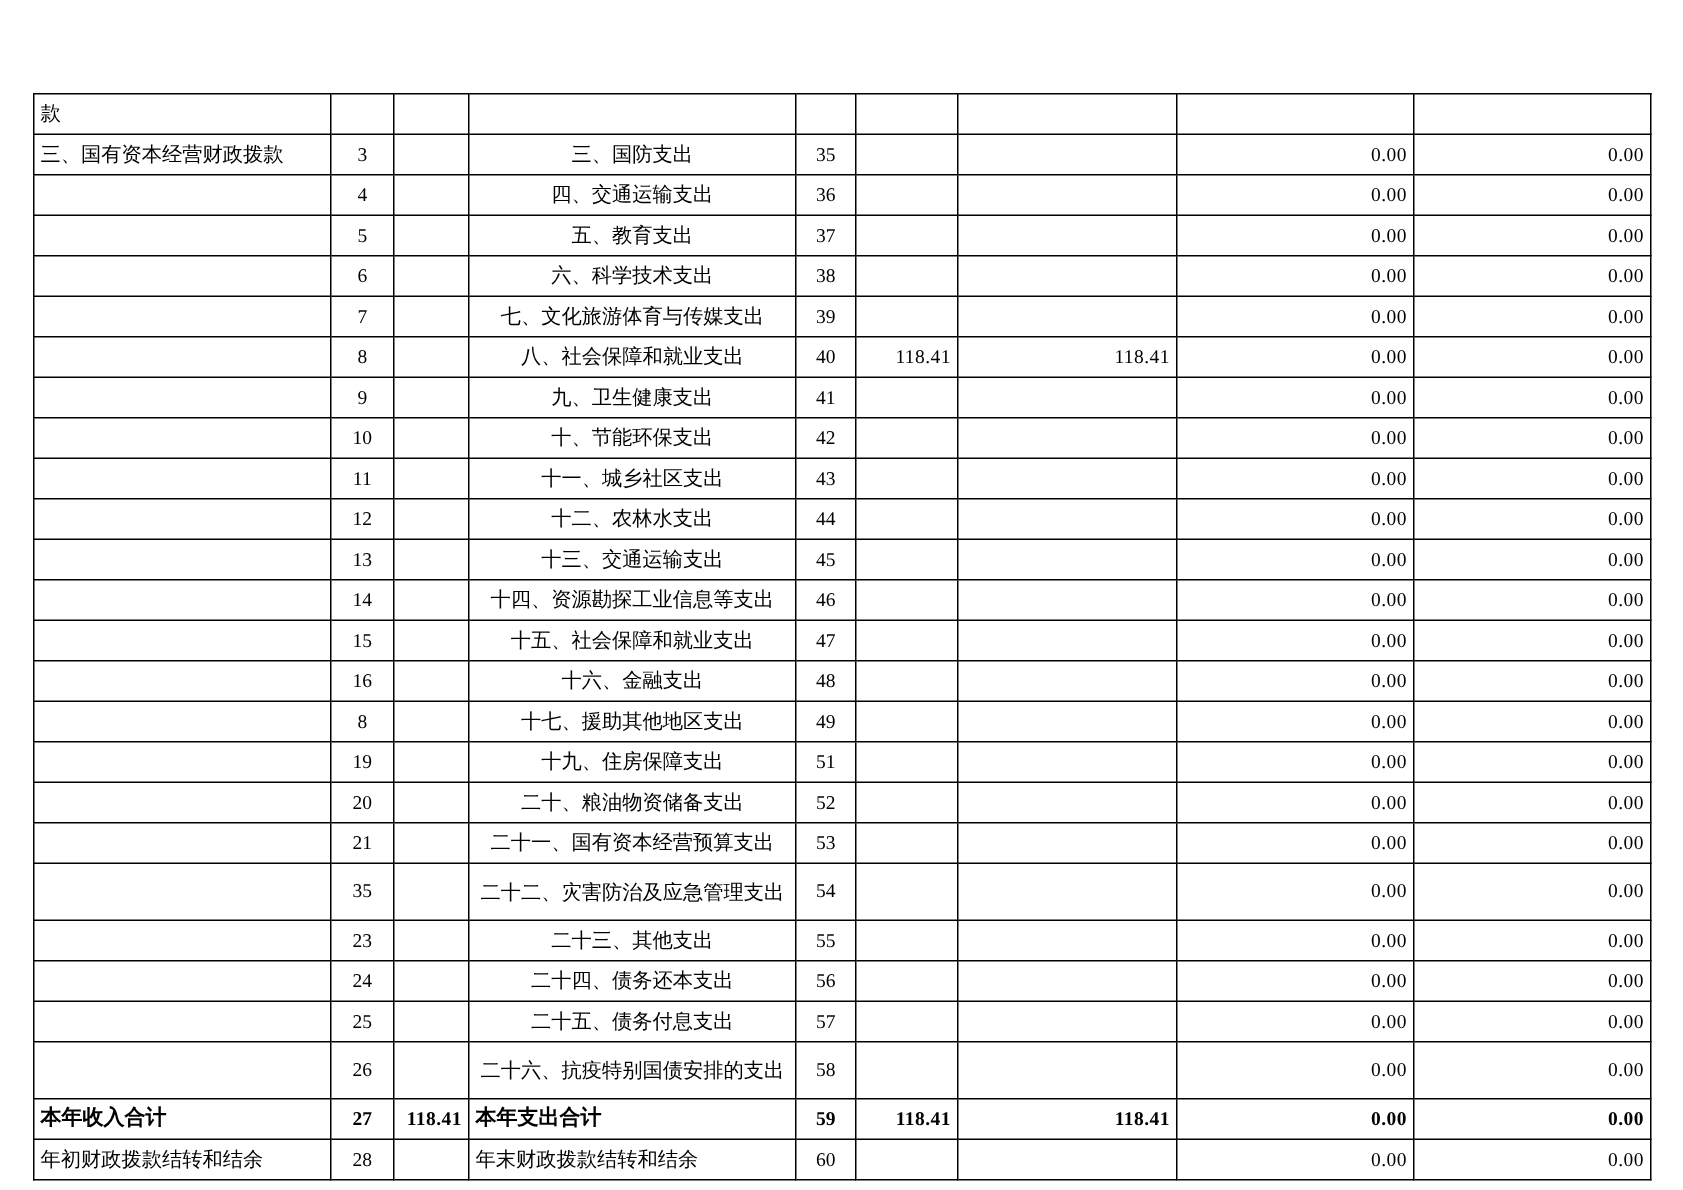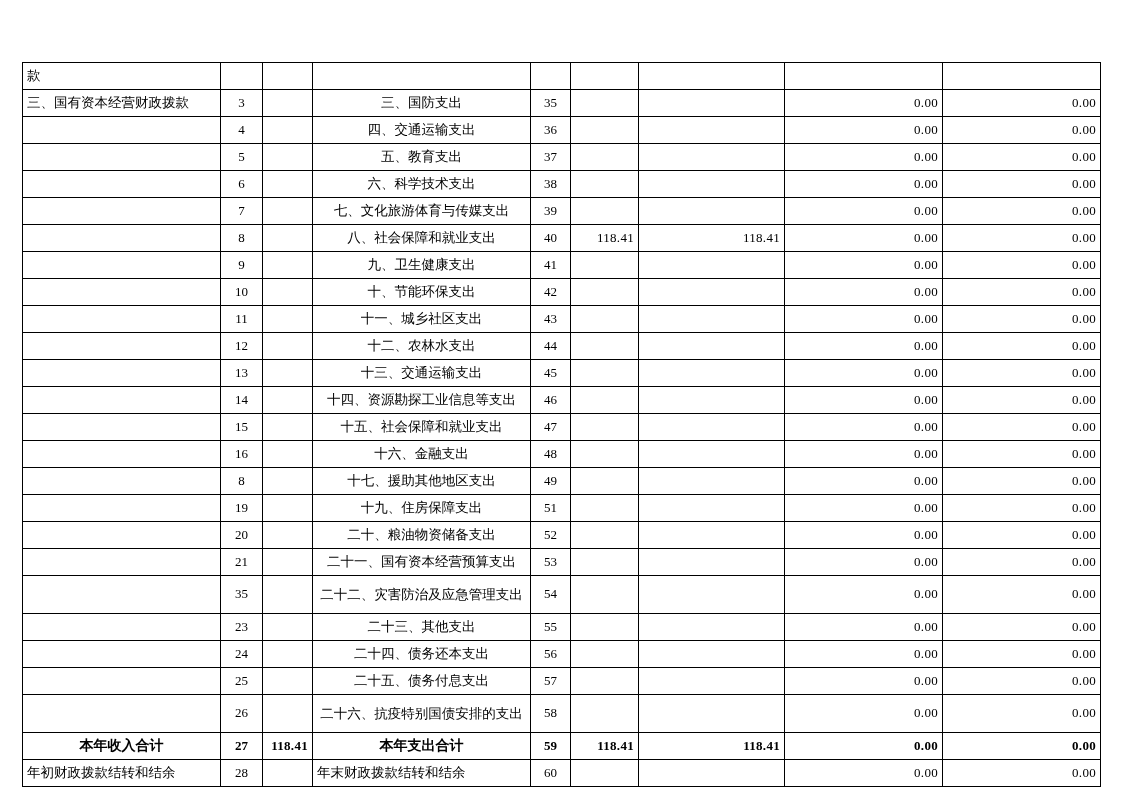--- a/index.html
+++ b/index.html
@@ -65,21 +65,21 @@
     font-size: 13.5px;
   }
   .name-indent {
     text-align: center;
     padding-left: 14px;
     font-size: 13.5px;
   }
   .center { text-align: center; }
   .tall { height: 38px; }
   .total-row td { font-weight: bold; }
-  .total-name { text-align: center; font-weight: bold; font-size: 14px; }
+  .total-name { font-weight: bold; font-size: 14px; }
 </style>
 </head>
 <body>
 
 <div class="page">
   <table class="budget">
     <colgroup>
       <col class="c1">
         <col class="c2">
         <col class="c3">

